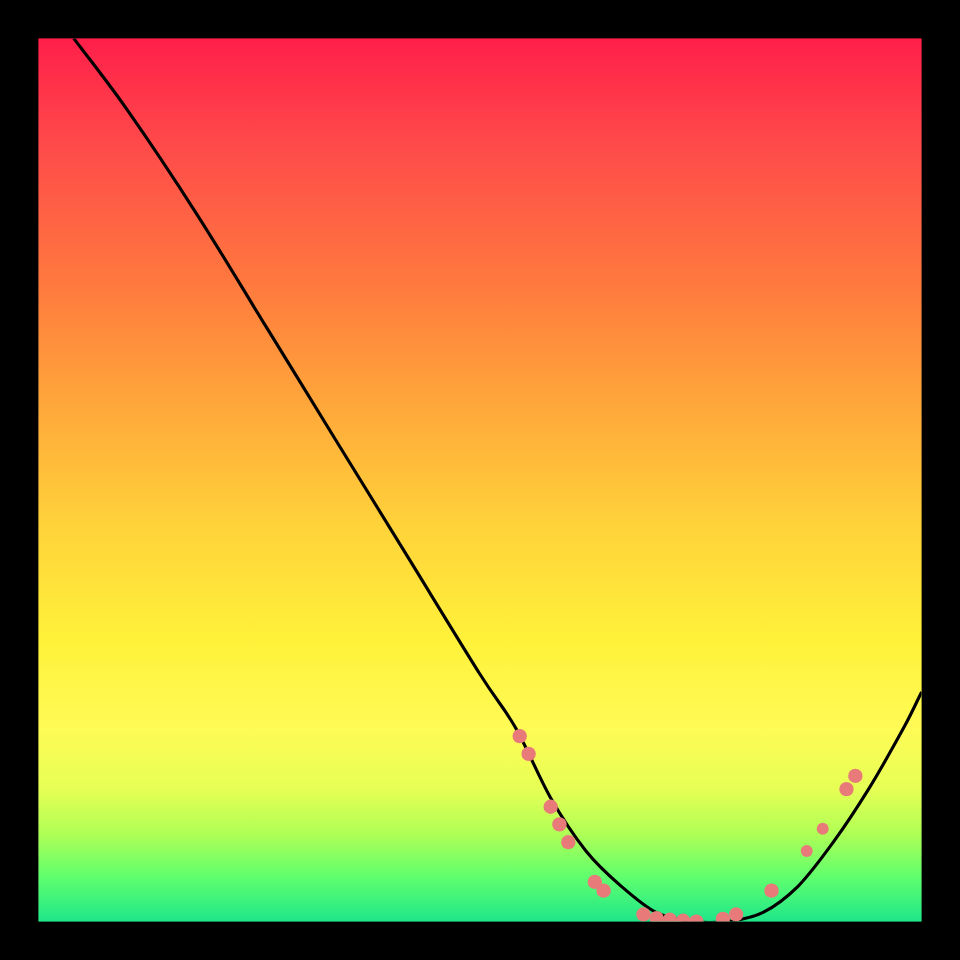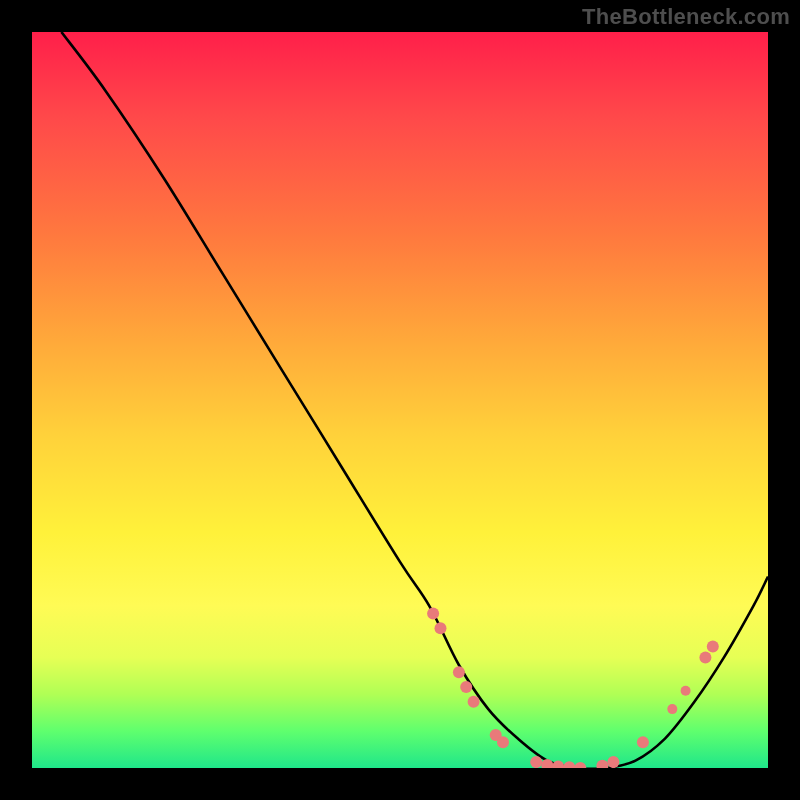--- a/index.html
+++ b/index.html
@@ -53,21 +53,20 @@
     left: 0;
     top: 0;
     width: 736px;
     height: 736px;
   }
 </style>
 </head>
 <body>
 
 <div class="frame">
-  <div class="watermark">TheBottleneck.com</div>
   <div class="plot-area">
     <svg class="curve" viewBox="0 0 736 736">
       <g>
         <path id="curve-path" fill="none" stroke="#000000" stroke-width="2.6" d="M 29.4 0.0 C 36.8 9.8, 56.4 34.3, 73.6 58.9 C 90.8 83.4, 112.9 116.5, 132.5 147.2 C 152.1 177.9, 171.7 211.0, 191.4 242.9 C 211.0 274.8, 230.6 306.7, 250.2 338.6 C 269.9 370.5, 289.5 402.3, 309.1 434.2 C 328.7 466.1, 353.3 506.6, 368.0 529.9 C 382.7 553.2, 387.6 556.9, 397.4 574.1 C 407.3 591.3, 417.1 615.8, 426.9 633.0 C 436.7 650.1, 446.5 664.9, 456.3 677.1 C 466.1 689.4, 475.9 698.0, 485.8 706.6 C 495.6 715.1, 505.4 723.7, 515.2 728.6 C 525.0 733.5, 534.8 734.8, 544.6 736.0 C 554.5 737.2, 564.3 737.2, 574.1 736.0 C 583.9 734.8, 593.7 733.5, 603.5 728.6 C 613.3 723.7, 623.1 716.4, 633.0 706.6 C 642.8 696.7, 652.6 683.3, 662.4 669.8 C 672.2 656.3, 682.0 641.5, 691.8 625.6 C 701.7 609.7, 713.9 587.6, 721.3 574.1 C 728.6 560.6, 733.5 549.5, 736.0 544.6"></path>
       </g>
       <g id="marker-layer">
           <circle cx="401.1" cy="581.4" r="6" fill="#e97a7a"></circle>
           <circle cx="408.5" cy="596.2" r="6" fill="#e97a7a"></circle>
           <circle cx="426.9" cy="640.3" r="6" fill="#e97a7a"></circle>
           <circle cx="434.2" cy="655.0" r="6" fill="#e97a7a"></circle>

